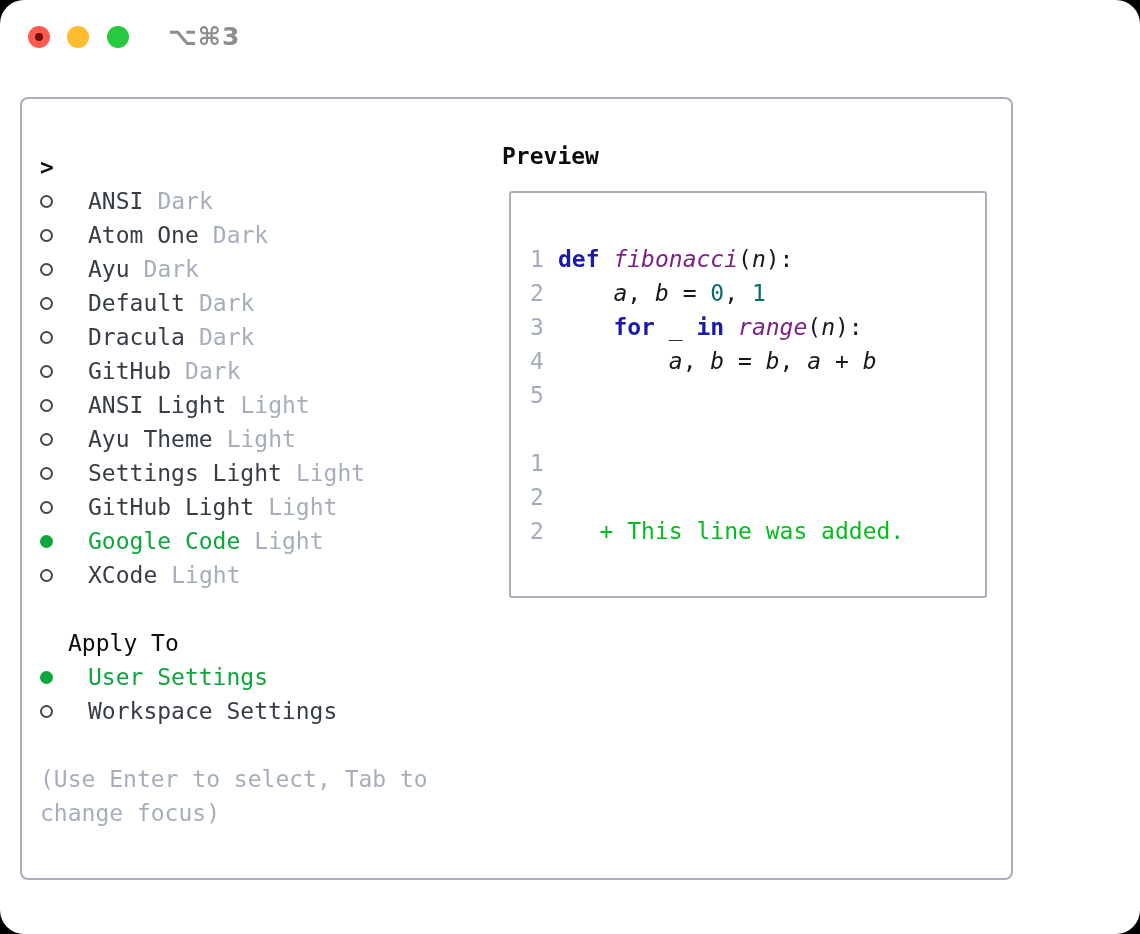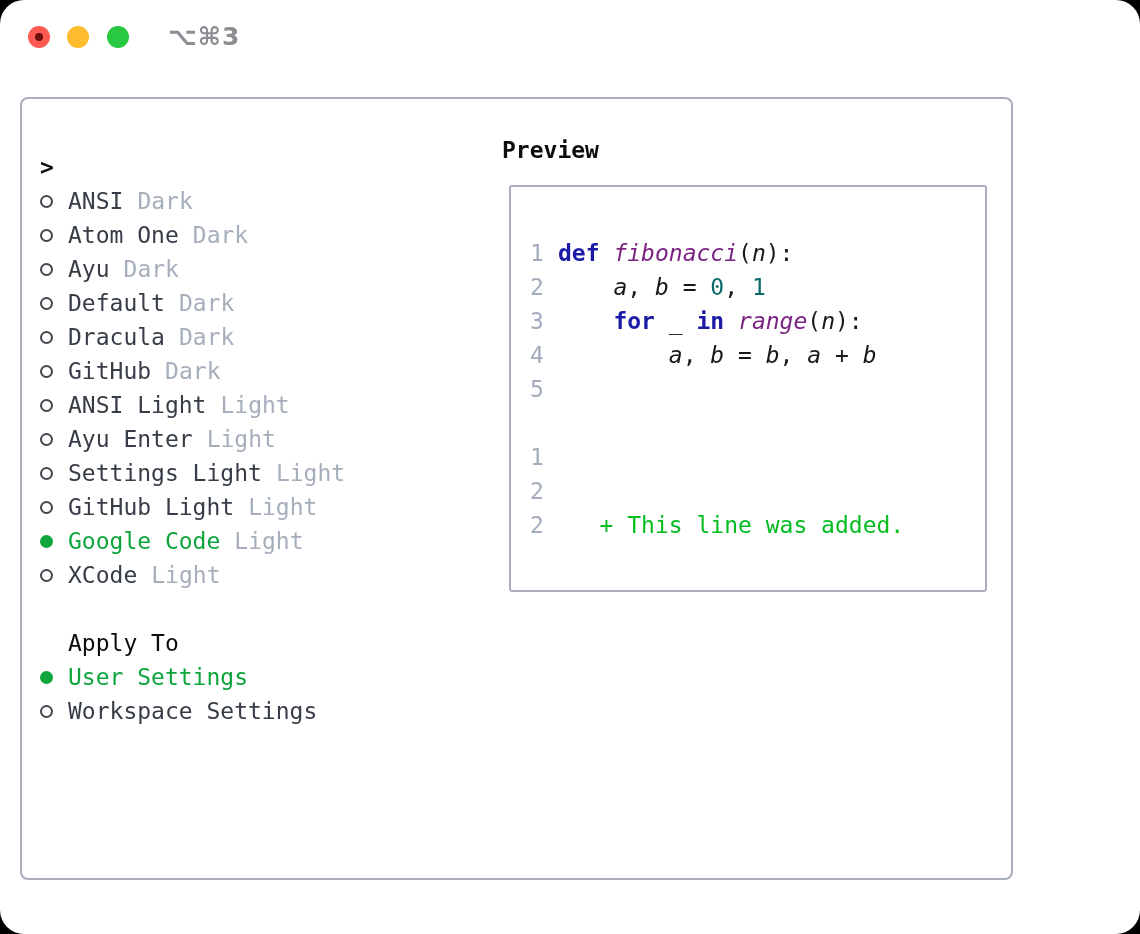--- a/index.html
+++ b/index.html
@@ -33,30 +33,30 @@
   .spacer { height:34px; }
   .prefix { display:inline-flex; align-items:center; width:28px; flex:0 0 28px; }
   .cursor-glyph { font-weight:bold; color:#0b0c0e; }
   .bold-title { font-weight:bold; color:#0b0c0e; }
   .plain-title { color:#0b0c0e; }
   .circle {
     width:13px; height:13px; border-radius:50%;
     border:2px solid #42474e; box-sizing:border-box; background:transparent;
   }
   .circle.selected { border-color:var(--c-selected,#0da53c); background:var(--c-selected,#0da53c); }
-  .item-name { color:var(--c-item_text,#373d46); }
+  .item-name { color:var(--c-item_text,#373d46);margin-left:20px; }
   .item-name.selected { color:var(--c-selected,#0da53c); }
   .item-tag { color:var(--c-muted,#a6aebc); margin-left:14px; }
   .left-col { position:absolute; left:18px; top:51px; width:450px; }
   .footer-text {
     margin-top:0; width:440px; font-size:23px; line-height:34px;
     color:var(--c-muted,#a6aebc); white-space:normal;
   }
   
-  .right-col { position:absolute; left:480px; top:34px; width:500px; }
+  .right-col { position:absolute; left:480px; top:40px; width:500px; }
   .preview-box {
     margin-left:7px; margin-top:18px; width:478px; height:407px;
     border:2px solid var(--c-border,#a8afbb); border-radius:3px;
     box-sizing:border-box; padding:49px 0 0 19px; overflow:hidden;
   }
   .pline { display:flex; height:34px; align-items:center; font-size:23px; white-space:pre; }
   .pline .ln { width:28px; flex:0 0 28px; color:var(--c-line_number,#a3acbd); }
   .empty-line { height:34px; }
   .seg-plain    { color:var(--c-code_text,#16181c); }
   .seg-keyword  { color:var(--c-keyword,#1b1ba7);font-weight:bold; }
@@ -86,41 +86,42 @@
       </div>
 
       <div id="theme-list">
           <div class="row"><span class="prefix"><span class="circle"></span></span><span class="item-name">ANSI</span><span class="item-tag">Dark</span></div>
           <div class="row"><span class="prefix"><span class="circle"></span></span><span class="item-name">Atom One</span><span class="item-tag">Dark</span></div>
           <div class="row"><span class="prefix"><span class="circle"></span></span><span class="item-name">Ayu</span><span class="item-tag">Dark</span></div>
           <div class="row"><span class="prefix"><span class="circle"></span></span><span class="item-name">Default</span><span class="item-tag">Dark</span></div>
           <div class="row"><span class="prefix"><span class="circle"></span></span><span class="item-name">Dracula</span><span class="item-tag">Dark</span></div>
           <div class="row"><span class="prefix"><span class="circle"></span></span><span class="item-name">GitHub</span><span class="item-tag">Dark</span></div>
           <div class="row"><span class="prefix"><span class="circle"></span></span><span class="item-name">ANSI Light</span><span class="item-tag">Light</span></div>
-          <div class="row"><span class="prefix"><span class="circle"></span></span><span class="item-name">Ayu Enter</span><span class="item-tag">Light</span></div>
+          <div class="row"><span class="prefix"><span class="circle"></span></span><span class="item-name">Ayu Theme</span><span class="item-tag">Light</span></div>
           <div class="row"><span class="prefix"><span class="circle"></span></span><span class="item-name">Settings Light</span><span class="item-tag">Light</span></div>
           <div class="row"><span class="prefix"><span class="circle"></span></span><span class="item-name">GitHub Light</span><span class="item-tag">Light</span></div>
           <div class="row"><span class="prefix"><span class="circle selected"></span></span><span class="item-name selected">Google Code</span><span class="item-tag">Light</span></div>
           <div class="row"><span class="prefix"><span class="circle"></span></span><span class="item-name">XCode</span><span class="item-tag">Light</span></div>
         </div>
 
       <div class="spacer"></div>
 
       <div class="row">
         <span class="prefix"></span>
         <span class="plain-title">Apply To</span>
       </div>
 
       <div id="apply-list">
           <div class="row"><span class="prefix"><span class="circle selected"></span></span><span class="item-name selected">User Settings</span></div>
           <div class="row"><span class="prefix"><span class="circle"></span></span><span class="item-name">Workspace Settings</span></div>
         </div>
 
       <div class="spacer"></div>
 
+      <div class="footer-text">(Use Enter to select, Tab to change focus)</div>
     </div>
 
     <div class="right-col">
       <div class="row bold-title">Preview</div>
 
       <div class="preview-box">
         <div id="code-lines">
             <div class="pline"><span class="ln">1</span><span><span class="seg seg-keyword">def</span><span class="seg seg-plain"> </span><span class="seg seg-function">fibonacci</span><span class="seg seg-plain">(</span><span class="seg seg-variable">n</span><span class="seg seg-plain">):</span></span></div>
             <div class="pline"><span class="ln">2</span><span><span class="seg seg-plain">    </span><span class="seg seg-variable">a</span><span class="seg seg-plain">, </span><span class="seg seg-variable">b</span><span class="seg seg-plain"> = </span><span class="seg seg-literal">0</span><span class="seg seg-plain">, </span><span class="seg seg-literal">1</span></span></div>
             <div class="pline"><span class="ln">3</span><span><span class="seg seg-plain">    </span><span class="seg seg-keyword">for</span><span class="seg seg-plain"> _ </span><span class="seg seg-keyword">in</span><span class="seg seg-plain"> </span><span class="seg seg-function">range</span><span class="seg seg-plain">(</span><span class="seg seg-variable">n</span><span class="seg seg-plain">):</span></span></div>

